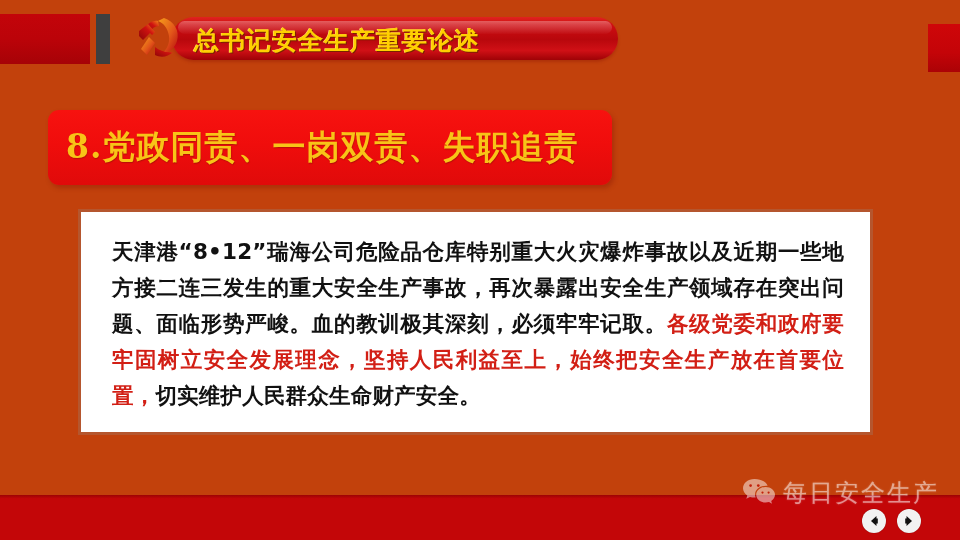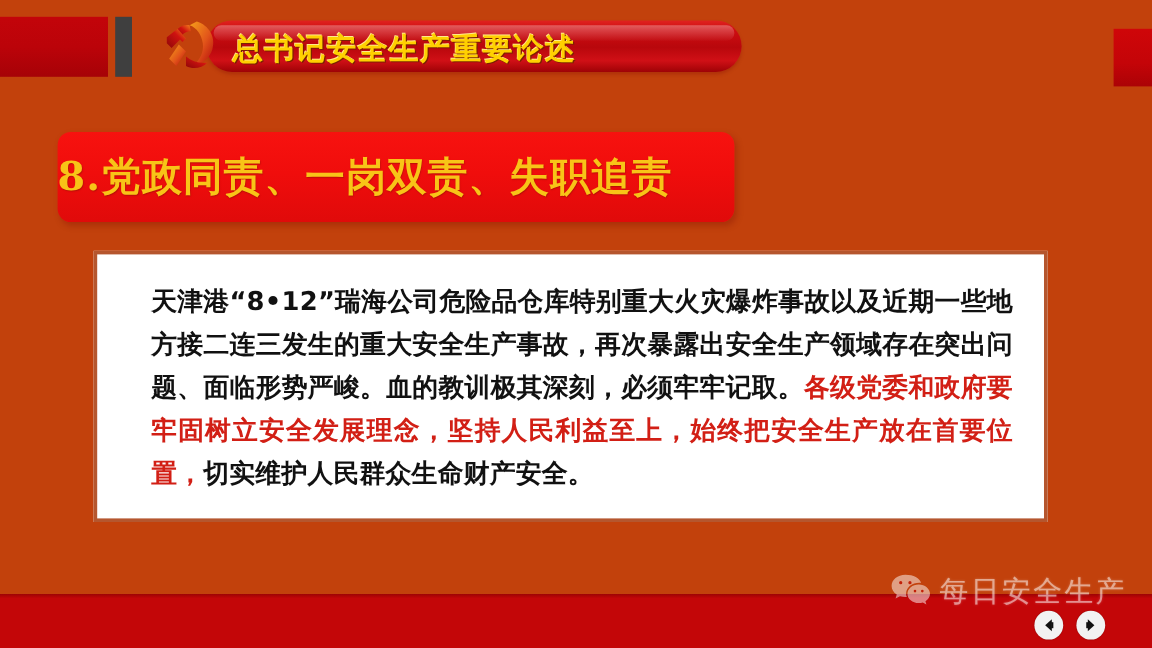--- a/index.html
+++ b/index.html
@@ -93,20 +93,21 @@
     position: absolute;
     left: 48px;
     top: 110px;
     width: 564px;
     height: 75px;
     border-radius: 11px;
     background: linear-gradient(180deg, #f7120f 0%, #f00d0c 45%, #e00a0a 100%);
     box-shadow: 2px 3px 5px rgba(110,0,0,0.28);
     display: flex;
     align-items: center;
+    padding-left: 18px;
     box-sizing: border-box;
   }
   .section-banner-text {
     font-family: "DejaVu Serif", "Liberation Serif", serif;
     font-size: 33px;
     font-weight: bold;
     color: #f8c417;
     letter-spacing: 1px;
     white-space: nowrap;
     text-shadow: 0.5px 1px 1px rgba(120,20,0,0.45);
@@ -115,21 +116,21 @@
   
   .content-box {
     position: absolute;
     left: 78px;
     top: 209px;
     width: 795px;
     height: 226px;
     box-sizing: border-box;
     border: 3px solid #b5562e;
     background: #ffffff;
-    padding: 22px 26px 0 45px;
+    padding: 22px 26px 0 31px;
   }
   .content-paragraph {
     font-family: "DejaVu Sans", "Liberation Sans", sans-serif;
     font-size: 21.5px;
     font-weight: bold;
     line-height: 36px;
     color: #111111;
     text-align: justify;
     letter-spacing: 0.2px;
   }

